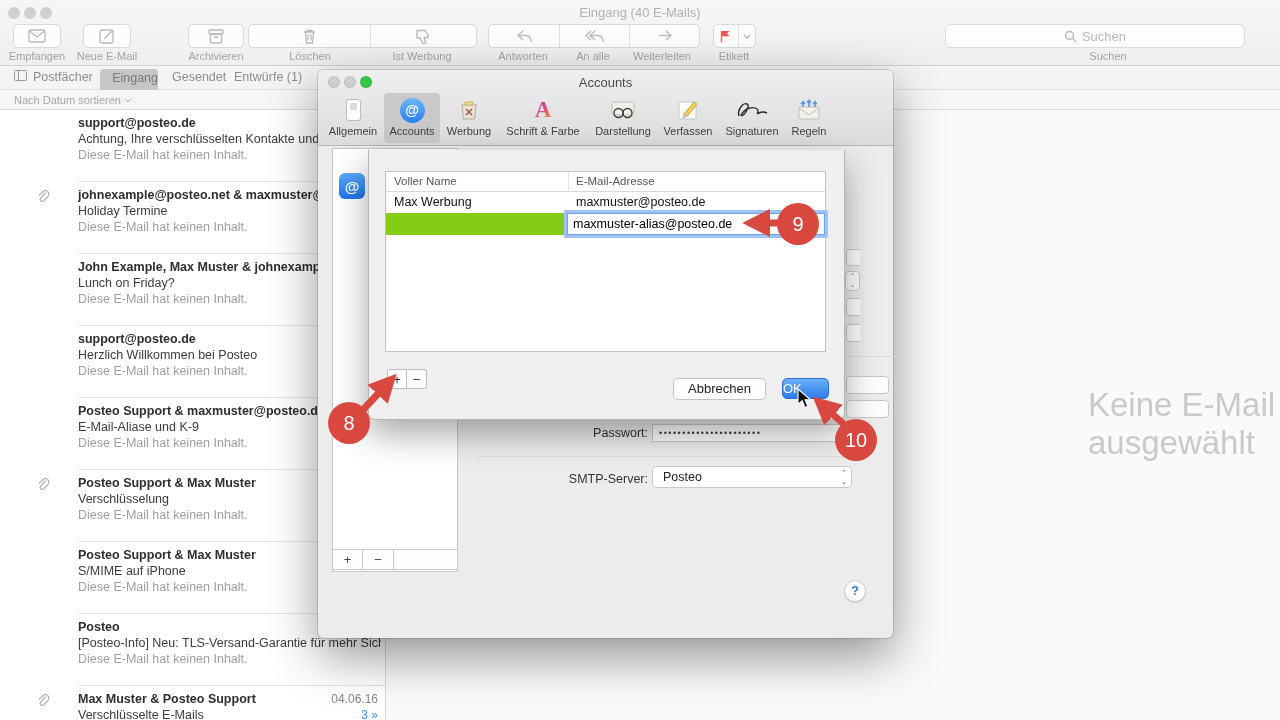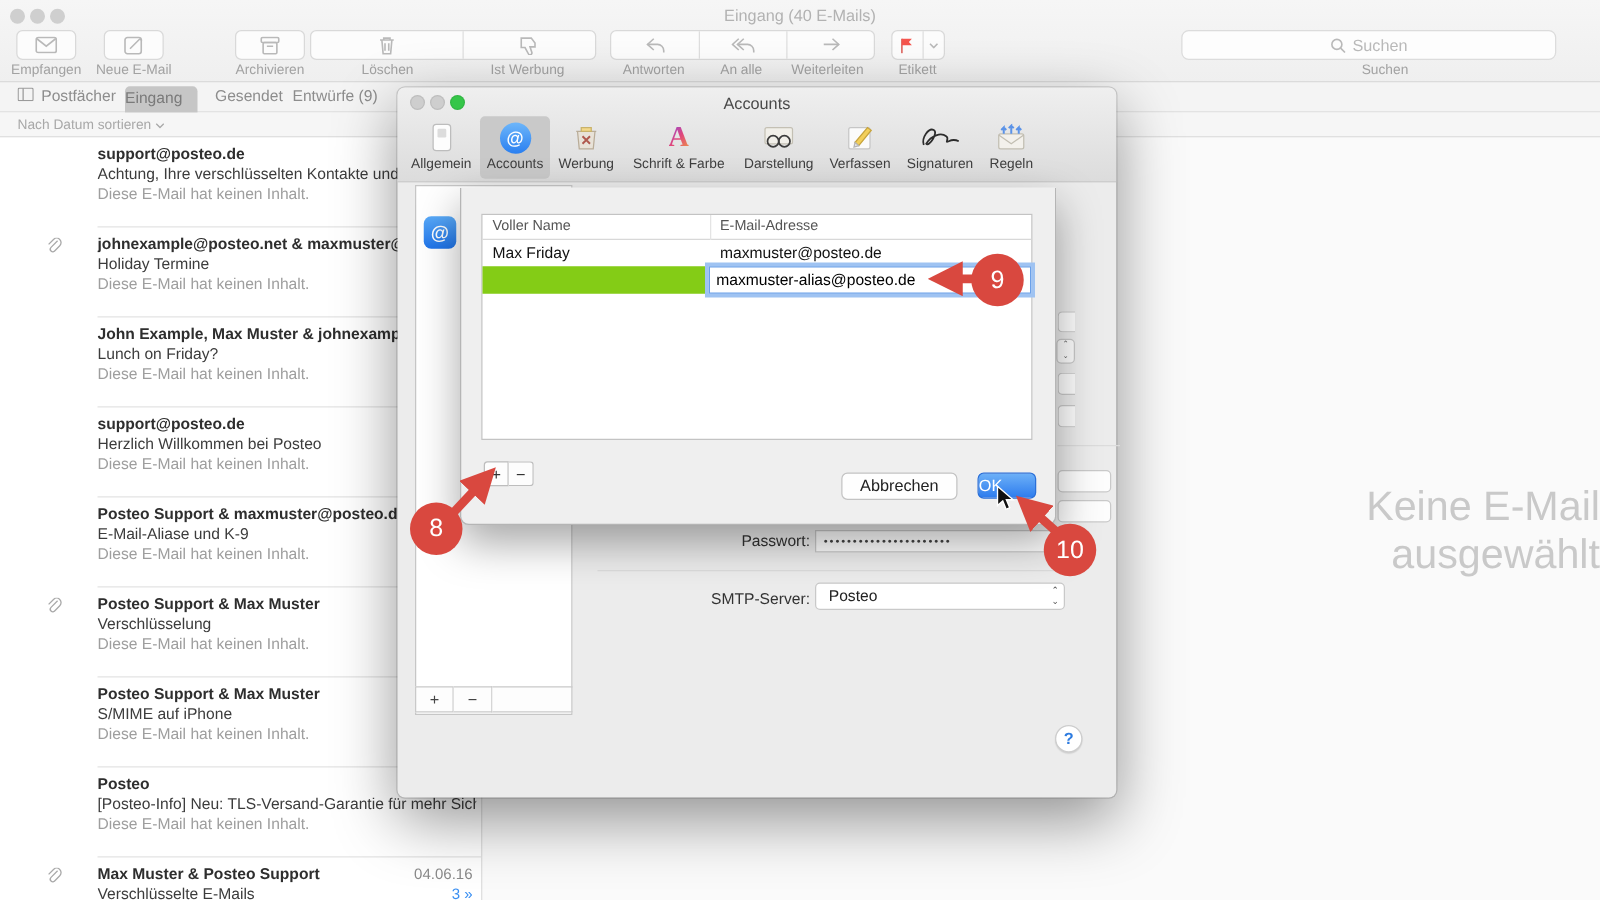--- a/index.html
+++ b/index.html
@@ -23,40 +23,40 @@
   .tlabel { position:absolute; top:50px; font-size:11px; color:#a2a2a2; text-align:center; }
   .ticon { stroke:#b9b9b9; fill:none; stroke-width:1.3; }
   #searchbox { position:absolute; left:945px; top:24px; width:300px; height:24px;
     background:#fdfdfd; border:1px solid #dcdcdc; border-radius:6px;
     display:flex; align-items:center; justify-content:center; gap:5px; color:#b9b9b9; font-size:13px; }
 
   #favbar { position:absolute; left:0; top:66px; width:1280px; height:24px;
     background:#f4f4f4; border-bottom:1px solid #ddd; font-size:12.5px; color:#8d8d8d; }
   .favitem { position:absolute; top:4px; }
   #fav-pill { position:absolute; left:100px; top:3px; width:58px; height:34px;
-    background:#c6c6c6; border-radius:4px; color:#7a7a7a; text-align:left; line-height:18px; }
+    background:#c6c6c6; border-radius:4px; color:#7a7a7a; text-align:right; line-height:18px; }
 
   #sortbar { position:absolute; left:0; top:90px; width:1280px; height:20px;
     background:#f6f6f6; border-bottom:1px solid #d9d9d9; font-size:11px; color:#a8a8a8; }
   #sortbar span { position:absolute; left:14px; top:4px; }
 
   #msglist { position:absolute; left:0; top:110px; width:385px; height:610px; background:#fff; }
   #pane-divider { position:absolute; left:385px; top:110px; width:1px; height:610px; background:#d8d8d8; }
   .msg { position:absolute; left:0; width:385px; height:72px; }
   .msg .ln { position:absolute; left:78px; right:4px; white-space:nowrap; overflow:hidden; font-size:12.5px; }
   .msg .sender { top:6px; font-weight:bold; color:#2e2e2e; }
   .msg .subject { top:22px; color:#3c3c3c; }
   .msg .preview { top:38px; color:#9e9e9e; }
   .msg .rule { position:absolute; left:78px; right:0; bottom:0; height:1px; background:#e3e3e3; }
   .clip { position:absolute; left:36px; top:8px; width:14px; height:14px; }
   .msg .date { position:absolute; right:7px; top:6px; font-size:12px; color:#8a8a8a; }
   .msg .count { position:absolute; right:7px; top:22px; font-size:12px; color:#3a8ff2; }
 
   #reading { position:absolute; left:386px; top:110px; width:894px; height:610px; background:#fafafa; }
-  #empty-text { position:absolute; left:702px; top:276px; font-size:33px; color:#c9c9c9;text-align:right; }
+  #empty-text { position:absolute; left:702px; top:276px; font-size:33px; color:#c9c9c9; }
 
   
   #prefs { position:absolute; left:318px; top:70px; width:575px; height:568px;
     background:#ececec; border-radius:6px; box-shadow:0 18px 50px rgba(0,0,0,.42), 0 0 0 1px rgba(0,0,0,.14);
     z-index:10; }
   #prefs-header { position:absolute; left:0; top:0; width:575px; height:76px;
     background:linear-gradient(#efefef,#dcdcdc); border-bottom:1px solid #b8b8b8; border-radius:6px 6px 0 0; }
   .ptl { position:absolute; top:6px; width:12px; height:12px; border-radius:50%;
     background:#cecece; border:1px solid rgba(0,0,0,.08); }
   #prefs-title { position:absolute; left:0; top:5px; width:575px; text-align:center; font-size:13px; color:#4a4a4a; }
@@ -235,21 +235,21 @@
   <div id="favbar">
     <span class="favitem" style="left:14px">
       <svg width="13" height="11" viewBox="0 0 13 11" style="stroke:#9a9a9a; fill:none">
           <rect x="0.5" y="0.5" width="12" height="10" rx="1"></rect>
           <path d="M4.5 0.5 v10"></path>
         </svg>
     </span>
     <span class="favitem" style="left:33px">Postfächer</span>
     <span id="fav-pill">Eingang</span>
     <span class="favitem" style="left:172px">Gesendet</span>
-    <span class="favitem" style="left:234px">Entwürfe (9)</span>
+    <span class="favitem" style="left:234px">Entwürfe (1)</span>
   </div>
 
   <div id="sortbar">
     <span>Nach Datum sortieren</span>
     <svg style="position:absolute; left:124px; top:8px" width="8" height="5" viewBox="0 0 8 5">
         <path d="M1 1 L4 4 L7 1" stroke="#a8a8a8" fill="none"></path>
       </svg>
   </div>
 
   <div id="msglist">
@@ -431,21 +431,21 @@
   <div id="help-btn">?</div>
 
   <div id="sheet">
     <div id="alias-table">
       <div id="alias-head">
         <span class="c1">Voller Name</span>
         <span class="c2">E-Mail-Adresse</span>
         <div id="col-div"></div>
       </div>
       <div id="row1">
-        <span class="c1">Max Friday</span>
+        <span class="c1">Max Werbung</span>
         <span class="c2">maxmuster@posteo.de</span>
       </div>
       <div id="row2">
         <div id="alias-edit">maxmuster-alias@posteo.de</div>
       </div>
     </div>
     <div id="sheet-pm">
       <div class="pm">+</div>
       <div class="pm">−</div>
     </div>

